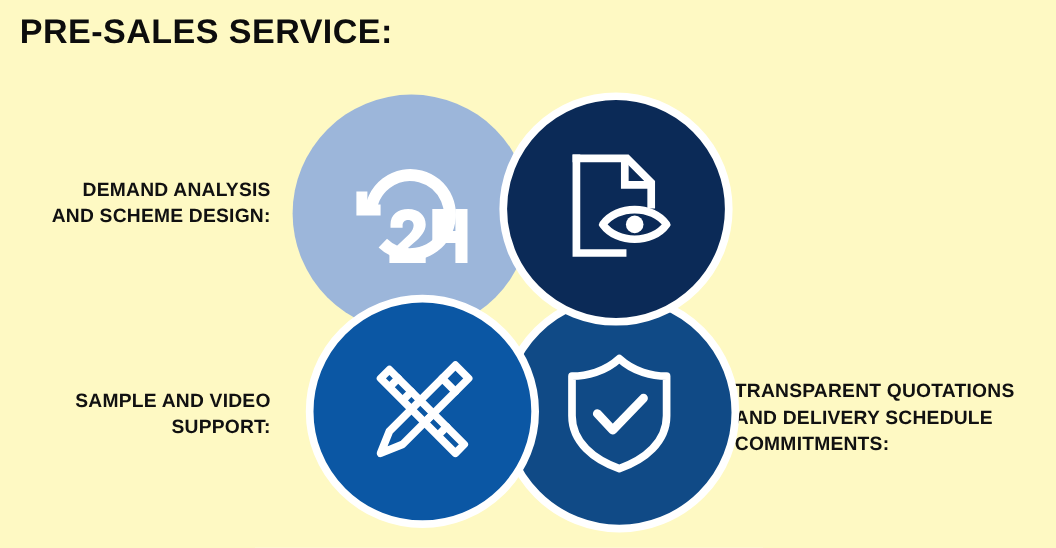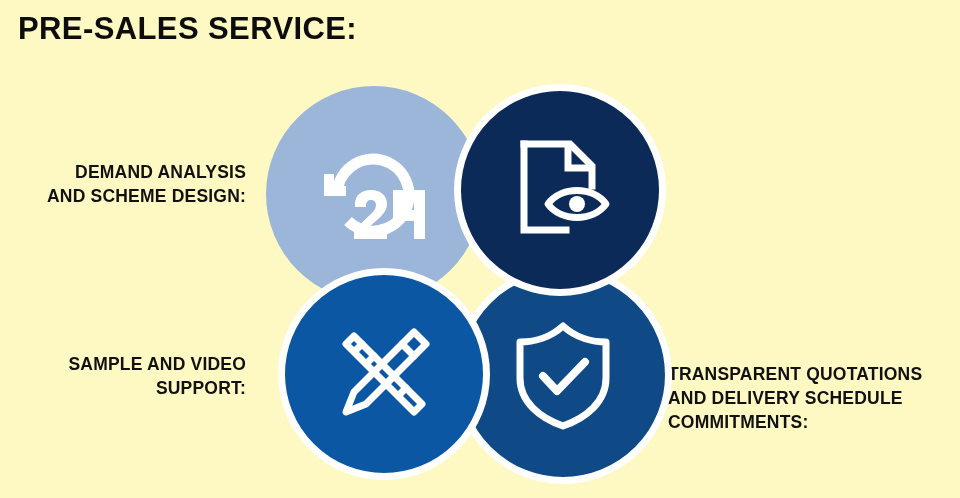--- a/index.html
+++ b/index.html
@@ -94,21 +94,21 @@
     letter-spacing: 0.2px;
     color: #111111;
     white-space: pre-line;
   }
   .label-left  { text-align: right; }
   .label-right { text-align: left; }
 
   .label-demand      { right: 714px; top: 160px;  width: 250px; }
   .label-sample      { right: 714px; top: 352px;  width: 250px; }
   .label-technical   { left: 727px;  top: 161px;  width: 228px; }
-  .label-transparent { left: 668px;  top: 362px;  width: 292px; }
+  .label-transparent { left: 668px;  top: 343px;  width: 292px; }
 </style>
 </head>
 <body>
 
 <div id="canvas">
 
   <div class="page-title">PRE-SALES SERVICE:</div>
 
   <div class="label label-left label-demand">DEMAND ANALYSIS
 AND SCHEME DESIGN:</div>

